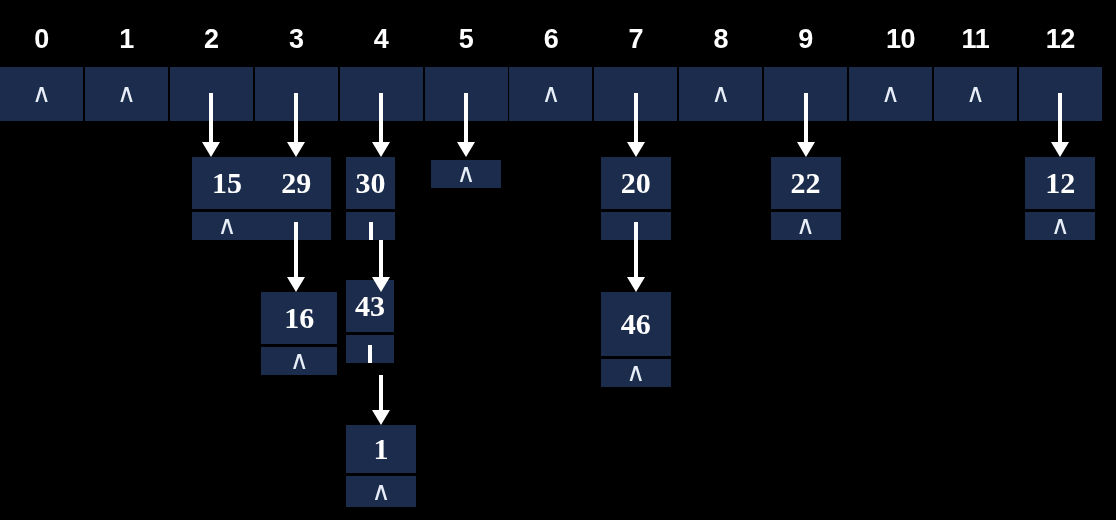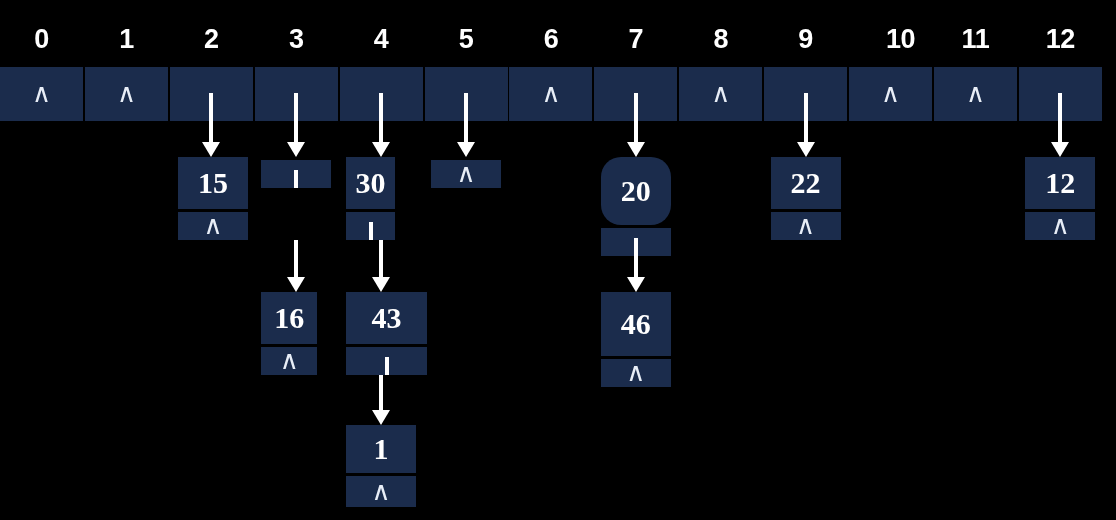--- a/index.html
+++ b/index.html
@@ -165,29 +165,30 @@
       </div>
       <div class="bucket-cell" style="left: 933.9px; width: 83px;">
         <span class="null-mark">∧</span>
       </div>
       <div class="bucket-cell" style="left: 1018.8px; width: 83px;">
         <div class="ptr-stub" style="top: 26px; height: 28px;"></div>
       </div>
     </div>
 
   <div id="chain-layer">
-      <div class="node" style="left: 178px; top: 157px; width: 70px;">
+      <div class="node" style="left: 192px; top: 157px; width: 70px;">
         <div class="node-value" style="height: 52px;">15</div>
         <div class="node-ptr" style="height: 28px; margin-top: 3px;">
           <span class="null-mark">∧</span>
         </div>
       </div>
       <div class="arrow" style="left: 211.3px; top: 121px; height: 21px;"></div>
       <div class="arrow-head" style="left: 211.3px; top: 142px;"></div>
       <div class="node" style="left: 261.2px; top: 157px; width: 70px;">
+        <div class="node-value" style="height: 52px;">29</div>
         <div class="node-ptr" style="height: 28px; margin-top: 3px;">
           <div class="ptr-stub" style="top: 10px; height: 18px;"></div>
         </div>
       </div>
       <div class="arrow" style="left: 296.2px; top: 121px; height: 21px;"></div>
       <div class="arrow-head" style="left: 296.2px; top: 142px;"></div>
       <div class="node" style="left: 346.1px; top: 157px; width: 49px;">
         <div class="node-value" style="height: 52px;">30</div>
         <div class="node-ptr" style="height: 28px; margin-top: 3px;">
           <div class="ptr-stub" style="top: 10px; height: 18px;"></div>
@@ -196,21 +197,21 @@
       <div class="arrow" style="left: 381.1px; top: 121px; height: 21px;"></div>
       <div class="arrow-head" style="left: 381.1px; top: 142px;"></div>
       <div class="node" style="left: 431px; top: 157px; width: 70px;">
         <div class="node-ptr" style="height: 28px; margin-top: 3px;">
           <span class="null-mark">∧</span>
         </div>
       </div>
       <div class="arrow" style="left: 466px; top: 121px; height: 21px;"></div>
       <div class="arrow-head" style="left: 466px; top: 142px;"></div>
       <div class="node" style="left: 600.8px; top: 157px; width: 70px;">
-        <div class="node-value" style="height: 68px; border-radius: 20px;">20</div>
+        <div class="node-value" style="height: 52px;">20</div>
         <div class="node-ptr" style="height: 28px; margin-top: 3px;">
           <div class="ptr-stub" style="top: 10px; height: 18px;"></div>
         </div>
       </div>
       <div class="arrow" style="left: 635.8px; top: 121px; height: 21px;"></div>
       <div class="arrow-head" style="left: 635.8px; top: 142px;"></div>
       <div class="node" style="left: 770.6px; top: 157px; width: 70px;">
         <div class="node-value" style="height: 52px;">22</div>
         <div class="node-ptr" style="height: 28px; margin-top: 3px;">
           <span class="null-mark">∧</span>
@@ -219,29 +220,29 @@
       <div class="arrow" style="left: 805.6px; top: 121px; height: 21px;"></div>
       <div class="arrow-head" style="left: 805.6px; top: 142px;"></div>
       <div class="node" style="left: 1025.3px; top: 157px; width: 70px;">
         <div class="node-value" style="height: 52px;">12</div>
         <div class="node-ptr" style="height: 28px; margin-top: 3px;">
           <span class="null-mark">∧</span>
         </div>
       </div>
       <div class="arrow" style="left: 1060.3px; top: 121px; height: 21px;"></div>
       <div class="arrow-head" style="left: 1060.3px; top: 142px;"></div>
-      <div class="node" style="left: 261.2px; top: 292px; width: 56px;">
+      <div class="node" style="left: 261.2px; top: 292px; width: 76px;">
         <div class="node-value" style="height: 52px;">16</div>
         <div class="node-ptr" style="height: 28px; margin-top: 3px;">
           <span class="null-mark">∧</span>
         </div>
       </div>
       <div class="arrow" style="left: 296.2px; top: 240px; height: 37px;"></div>
       <div class="arrow-head" style="left: 296.2px; top: 277px;"></div>
-      <div class="node" style="left: 346.1px; top: 292px; width: 81px; border-radius: 18px;">
+      <div class="node" style="left: 346.1px; top: 280px; width: 48px; border-radius: 18px;">
         <div class="node-value" style="height: 52px;">43</div>
         <div class="node-ptr" style="height: 28px; margin-top: 3px;">
           <div class="ptr-stub" style="top: 10px; height: 18px;"></div>
         </div>
       </div>
       <div class="arrow" style="left: 381.1px; top: 240px; height: 37px;"></div>
       <div class="arrow-head" style="left: 381.1px; top: 277px;"></div>
       <div class="node" style="left: 600.8px; top: 292px; width: 70px;">
         <div class="node-value" style="height: 64px;">46</div>
         <div class="node-ptr" style="height: 28px; margin-top: 3px;">

